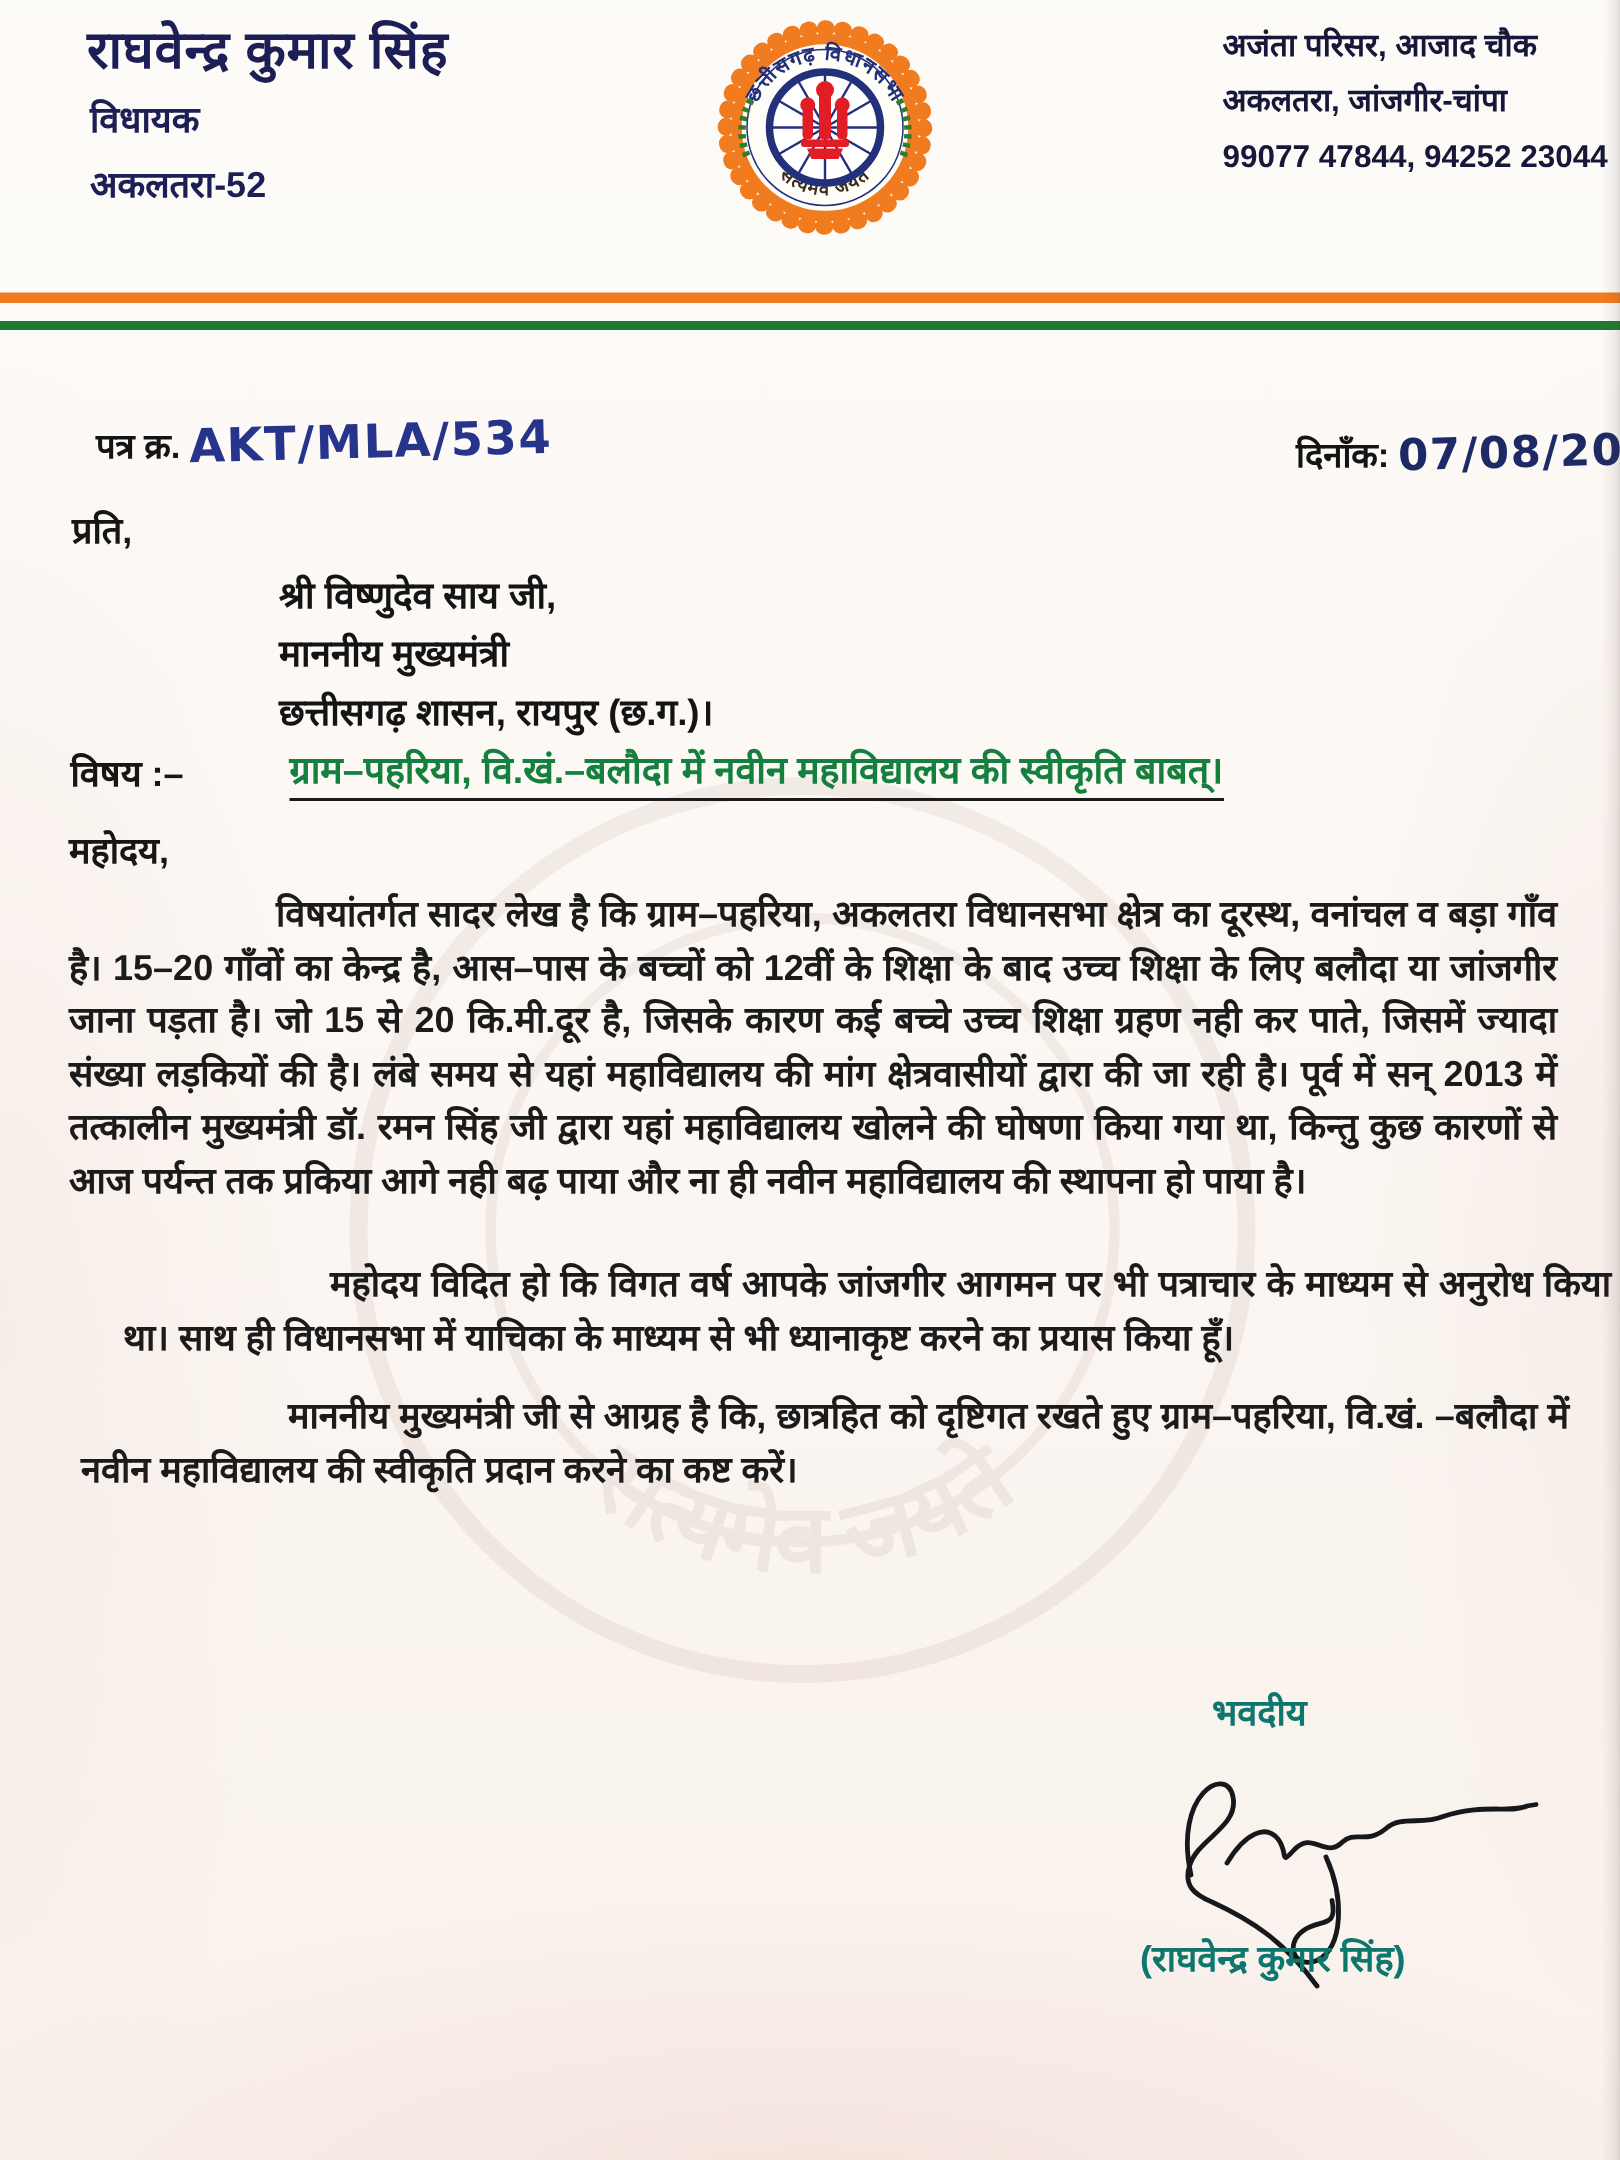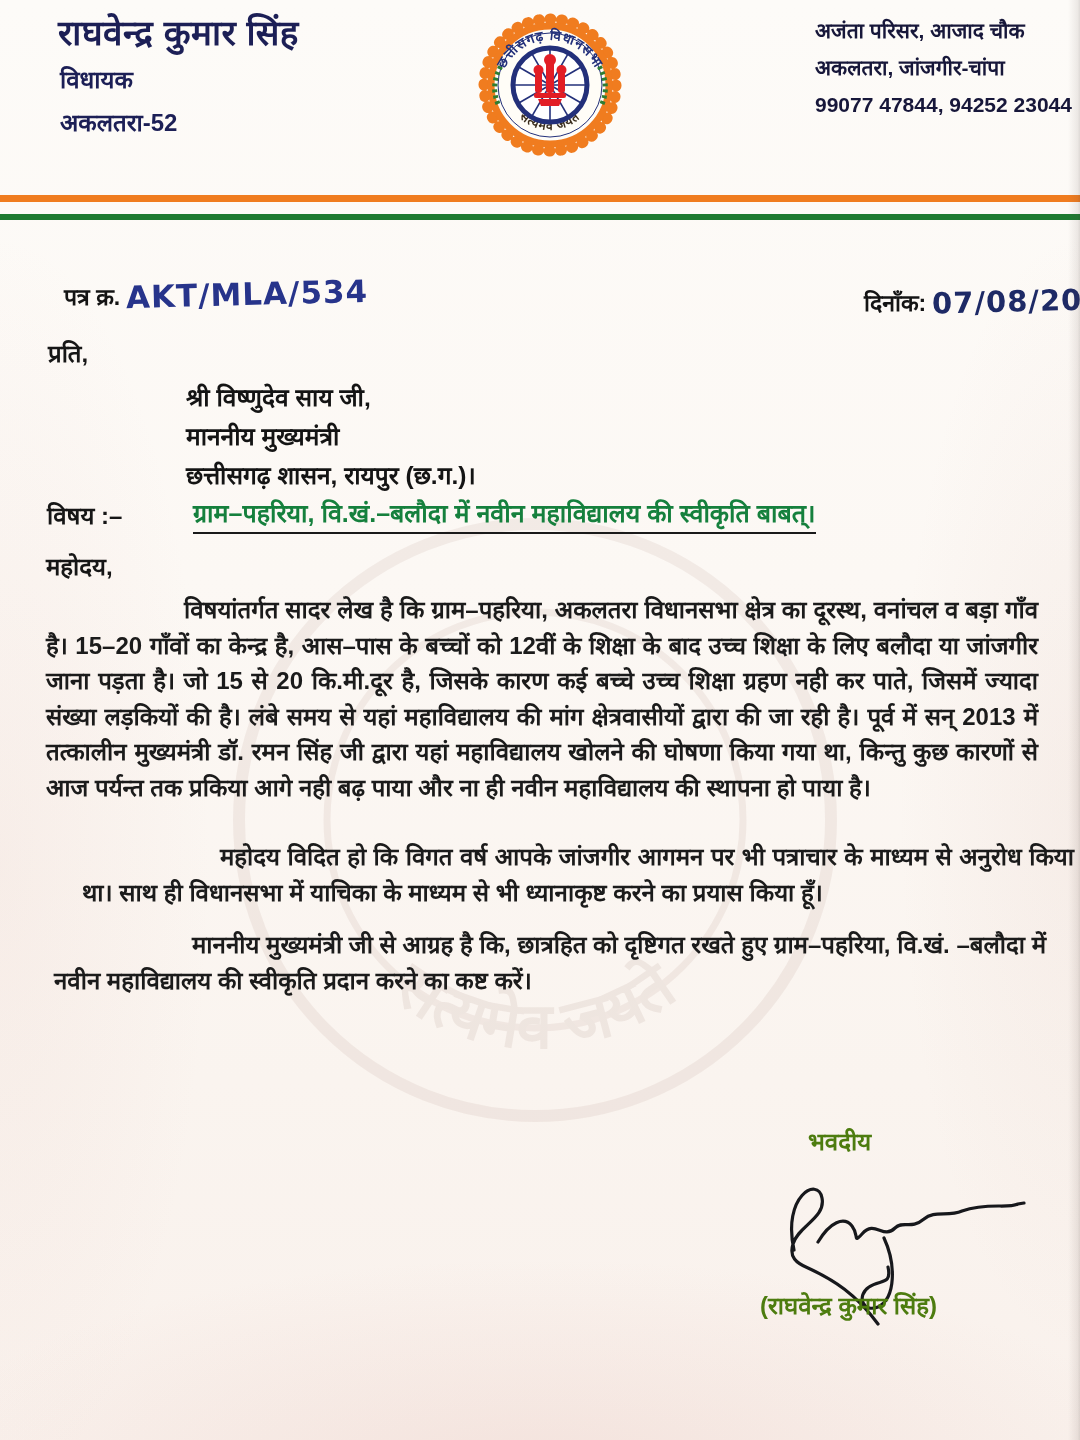--- a/index.html
+++ b/index.html
@@ -35,21 +35,21 @@
   .hand.no{font-size:31px;color:#27348b;}
   .hand.dt{font-size:29px;color:#1e2a66;}
   .meta-row{display:flex;align-items:baseline;gap:6px;}
   
   .line24{font-size:24px;font-weight:600;color:#161616;}
   .recipient div{font-size:24.5px;font-weight:600;color:#141414;line-height:39px;}
   .subject{font-size:25px;font-weight:700;color:#15803d;
            border-bottom:2.5px solid #1a1a1a;padding-bottom:3px;}
   .para{font-size:24px;font-weight:600;color:#1b1b1b;line-height:35.5px;
         text-align:justify;text-indent:138px;}
-  .closing{font-size:24px;font-weight:700;color:#4d7c0f;}
+  .closing{font-size:24px;font-weight:700;color:#0f766e;}
   .wm{opacity:.085;}
   svg text{font-family:"Liberation Sans",sans-serif;}
 </style>
 </head>
 <body>
 
 <div id="page">
   <div class="tex"></div>
 
   <svg class="abs wm" style="left:215px;top:500px;" width="640" height="640" viewBox="0 0 640 640">

